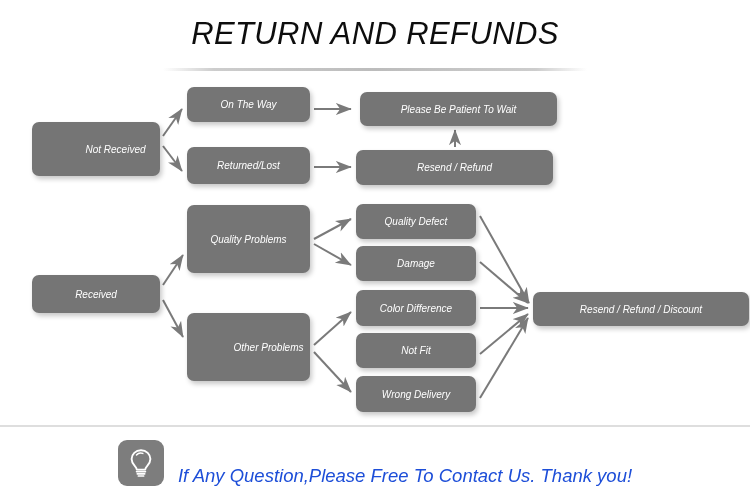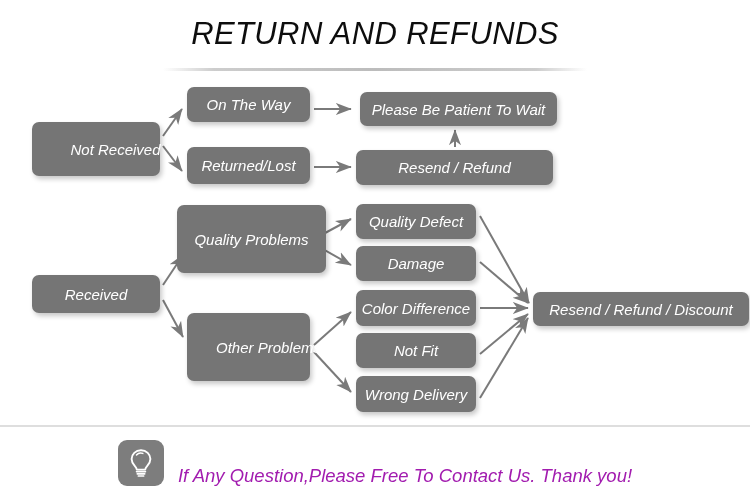--- a/index.html
+++ b/index.html
@@ -50,21 +50,21 @@
   
   .node {
     position: absolute;
     box-sizing: border-box;
     background: #757575;
     color: #ffffff;
     border-radius: 7px;
     display: flex;
     align-items: center;
     justify-content: center;
-    font-size: 15px;
+    font-size: 10px;
     font-weight: 400;
     text-align: center;
     white-space: nowrap;
     box-shadow: 2px 3px 5px rgba(0,0,0,0.22);
     z-index: 3;
   }
 
   
   #arrows {
     position: absolute;
@@ -101,21 +101,21 @@
     border-radius: 9px;
     background: #7d7d7d;
     display: flex;
     align-items: center;
     justify-content: center;
     flex: 0 0 auto;
   }
   #footer-text {
     margin-left: 14px;
     font-size: 18.5px;
-    color: #a21caf;
+    color: #1d4ed8;
     white-space: nowrap;
     margin-top: 26px;
   }
 </style>
 </head>
 <body>
 
 <div id="page">
 
   <div id="title">RETURN AND REFUNDS</div>
@@ -153,21 +153,21 @@
       <line x1="480" y1="354" x2="528" y2="314"></line>
       <line x1="480" y1="398" x2="528" y2="318"></line>
     </g>
   </svg>
 
   <div class="node" style="left:32px;top:122px;width:128px;height:54px;padding-left:39px;">Not Received</div>
   <div class="node" style="left:32px;top:275px;width:128px;height:38px;">Received</div>
 
   <div class="node" style="left:187px;top:87px;width:123px;height:35px;">On The Way</div>
   <div class="node" style="left:187px;top:147px;width:123px;height:37px;">Returned/Lost</div>
-  <div class="node" style="left:177px;top:205px;width:149px;height:68px;">Quality Problems</div>
+  <div class="node" style="left:187px;top:205px;width:123px;height:68px;">Quality Problems</div>
   <div class="node" style="left:187px;top:313px;width:123px;height:68px;padding-left:40px;">Other Problems</div>
 
   <div class="node" style="left:356px;top:204px;width:120px;height:35px;">Quality Defect</div>
   <div class="node" style="left:356px;top:246px;width:120px;height:35px;">Damage</div>
   <div class="node" style="left:356px;top:290px;width:120px;height:36px;">Color Difference</div>
   <div class="node" style="left:356px;top:333px;width:120px;height:35px;">Not Fit</div>
   <div class="node" style="left:356px;top:376px;width:120px;height:36px;">Wrong Delivery</div>
 
   <div class="node" style="left:360px;top:92px;width:197px;height:34px;">Please Be Patient To Wait</div>
   <div class="node" style="left:356px;top:150px;width:197px;height:35px;">Resend / Refund</div>

